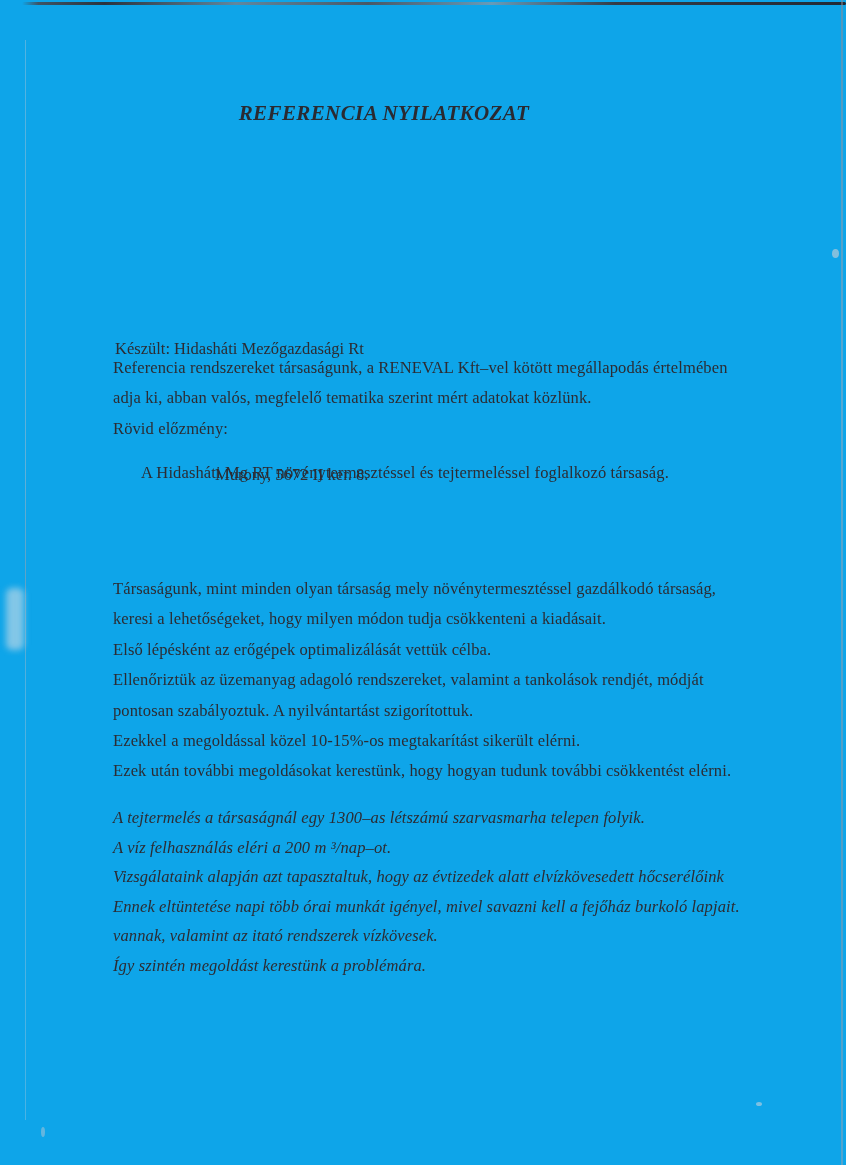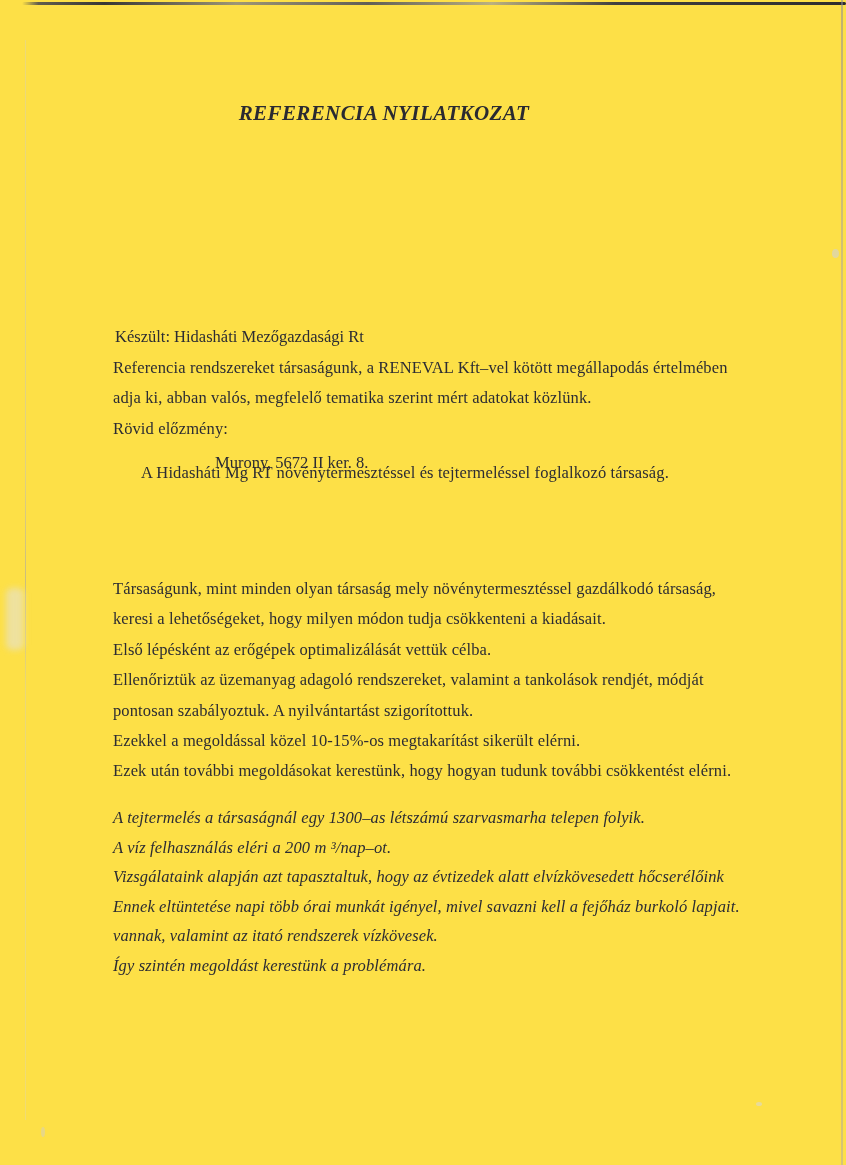--- a/index.html
+++ b/index.html
@@ -5,21 +5,21 @@
   html, body { margin: 0; padding: 0; }
   body {
     width: 846px; height: 1165px;
     background: #ffffff;
     font-family: "Liberation Serif", "DejaVu Serif", serif;
     color: #2c2c33;
   }
   .page {
     position: relative;
     width: 846px; height: 1165px;
-    background: #fde047;
+    background: #0ea5e9;
     overflow: hidden;
   }
 
   
   .scan-top-line {
     position: absolute; left: 22px; right: 0; top: 2px; height: 3px;
     background: linear-gradient(90deg,
       rgba(70,70,78,0) 0%, rgba(70,70,78,0.85) 2%,
       rgba(45,45,52,0.95) 10%, rgba(125,125,133,0.75) 26%,
       rgba(80,80,88,0.9) 42%, rgba(150,150,158,0.65) 57%,
@@ -50,21 +50,21 @@
 
   
   .doc-title {
     position: absolute; top: 101px; left: 0; right: 78px;
     text-align: center;
     font-size: 21px; font-weight: bold; font-style: italic;
     letter-spacing: 0.4px; color: #2a2a31;
     white-space: pre;
   }
   .recipient {
-    position: absolute; top: 232px; left: 115px;
+    position: absolute; top: 244px; left: 115px;
     font-size: 16.5px; line-height: 42px; white-space: pre;
   }
   .recipient .indent { margin-left: 100px; }
   .para {
     position: absolute; left: 113px; width: 700px;
     font-size: 16.5px; letter-spacing: 0.12px;
   }
   .doc-line { line-height: 30.4px; white-space: pre; }
   .para-1 { top: 353px; }
   .para-2 { top: 458px; margin-left: 28px; }

